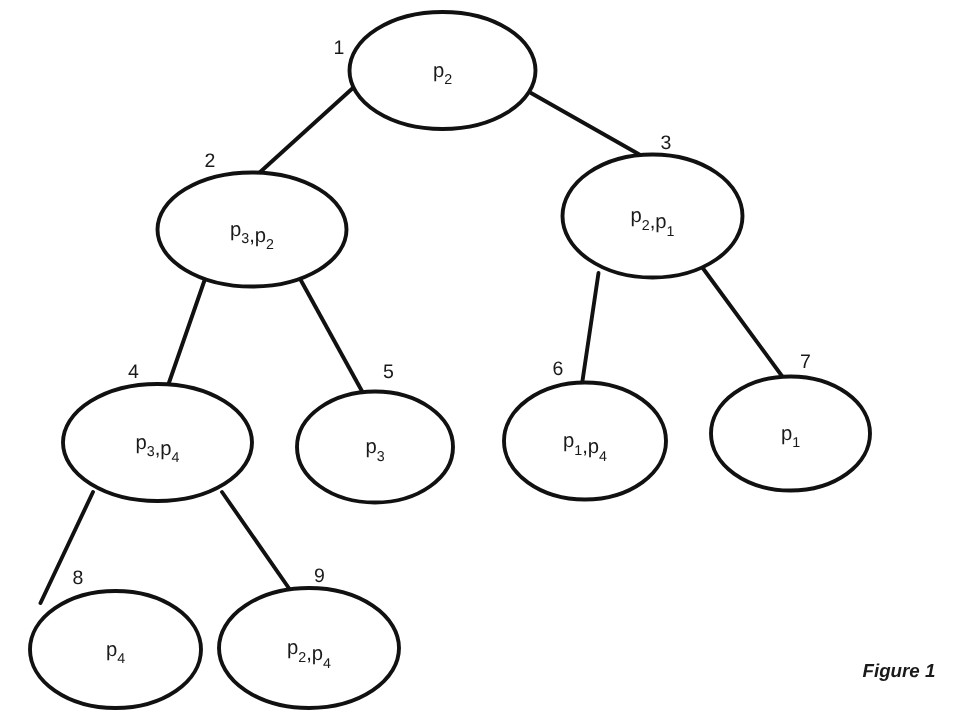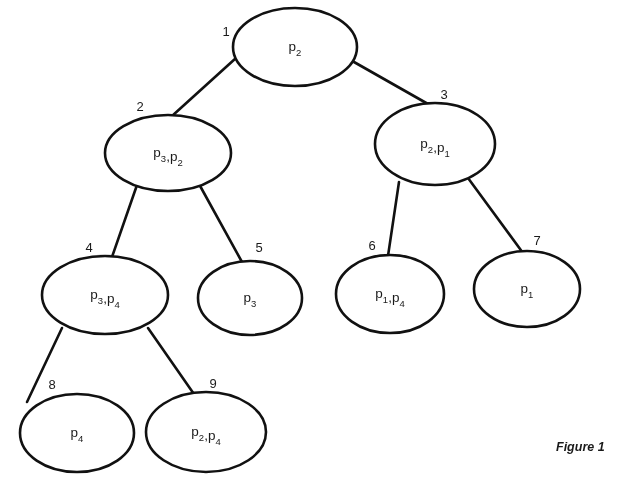--- a/index.html
+++ b/index.html
@@ -51,20 +51,21 @@
     text-anchor: middle;
   }
   #figure-caption {
     position: absolute;
     font-family: "Liberation Sans", sans-serif;
     font-size: 12.5px;
     font-weight: bold;
     font-style: italic;
     color: #1a1a1a;
     white-space: nowrap;
+    margin-left: 19px;
   }
 </style>
 </head>
 <body>
 
 <div id="canvas">
   <svg id="tree-svg" viewBox="0 0 640 480">
     <g id="edges-group">
         <line x1="236" y1="58" x2="172" y2="116" class="edge-line"></line>
         <line x1="354" y1="62" x2="428" y2="104" class="edge-line"></line>

